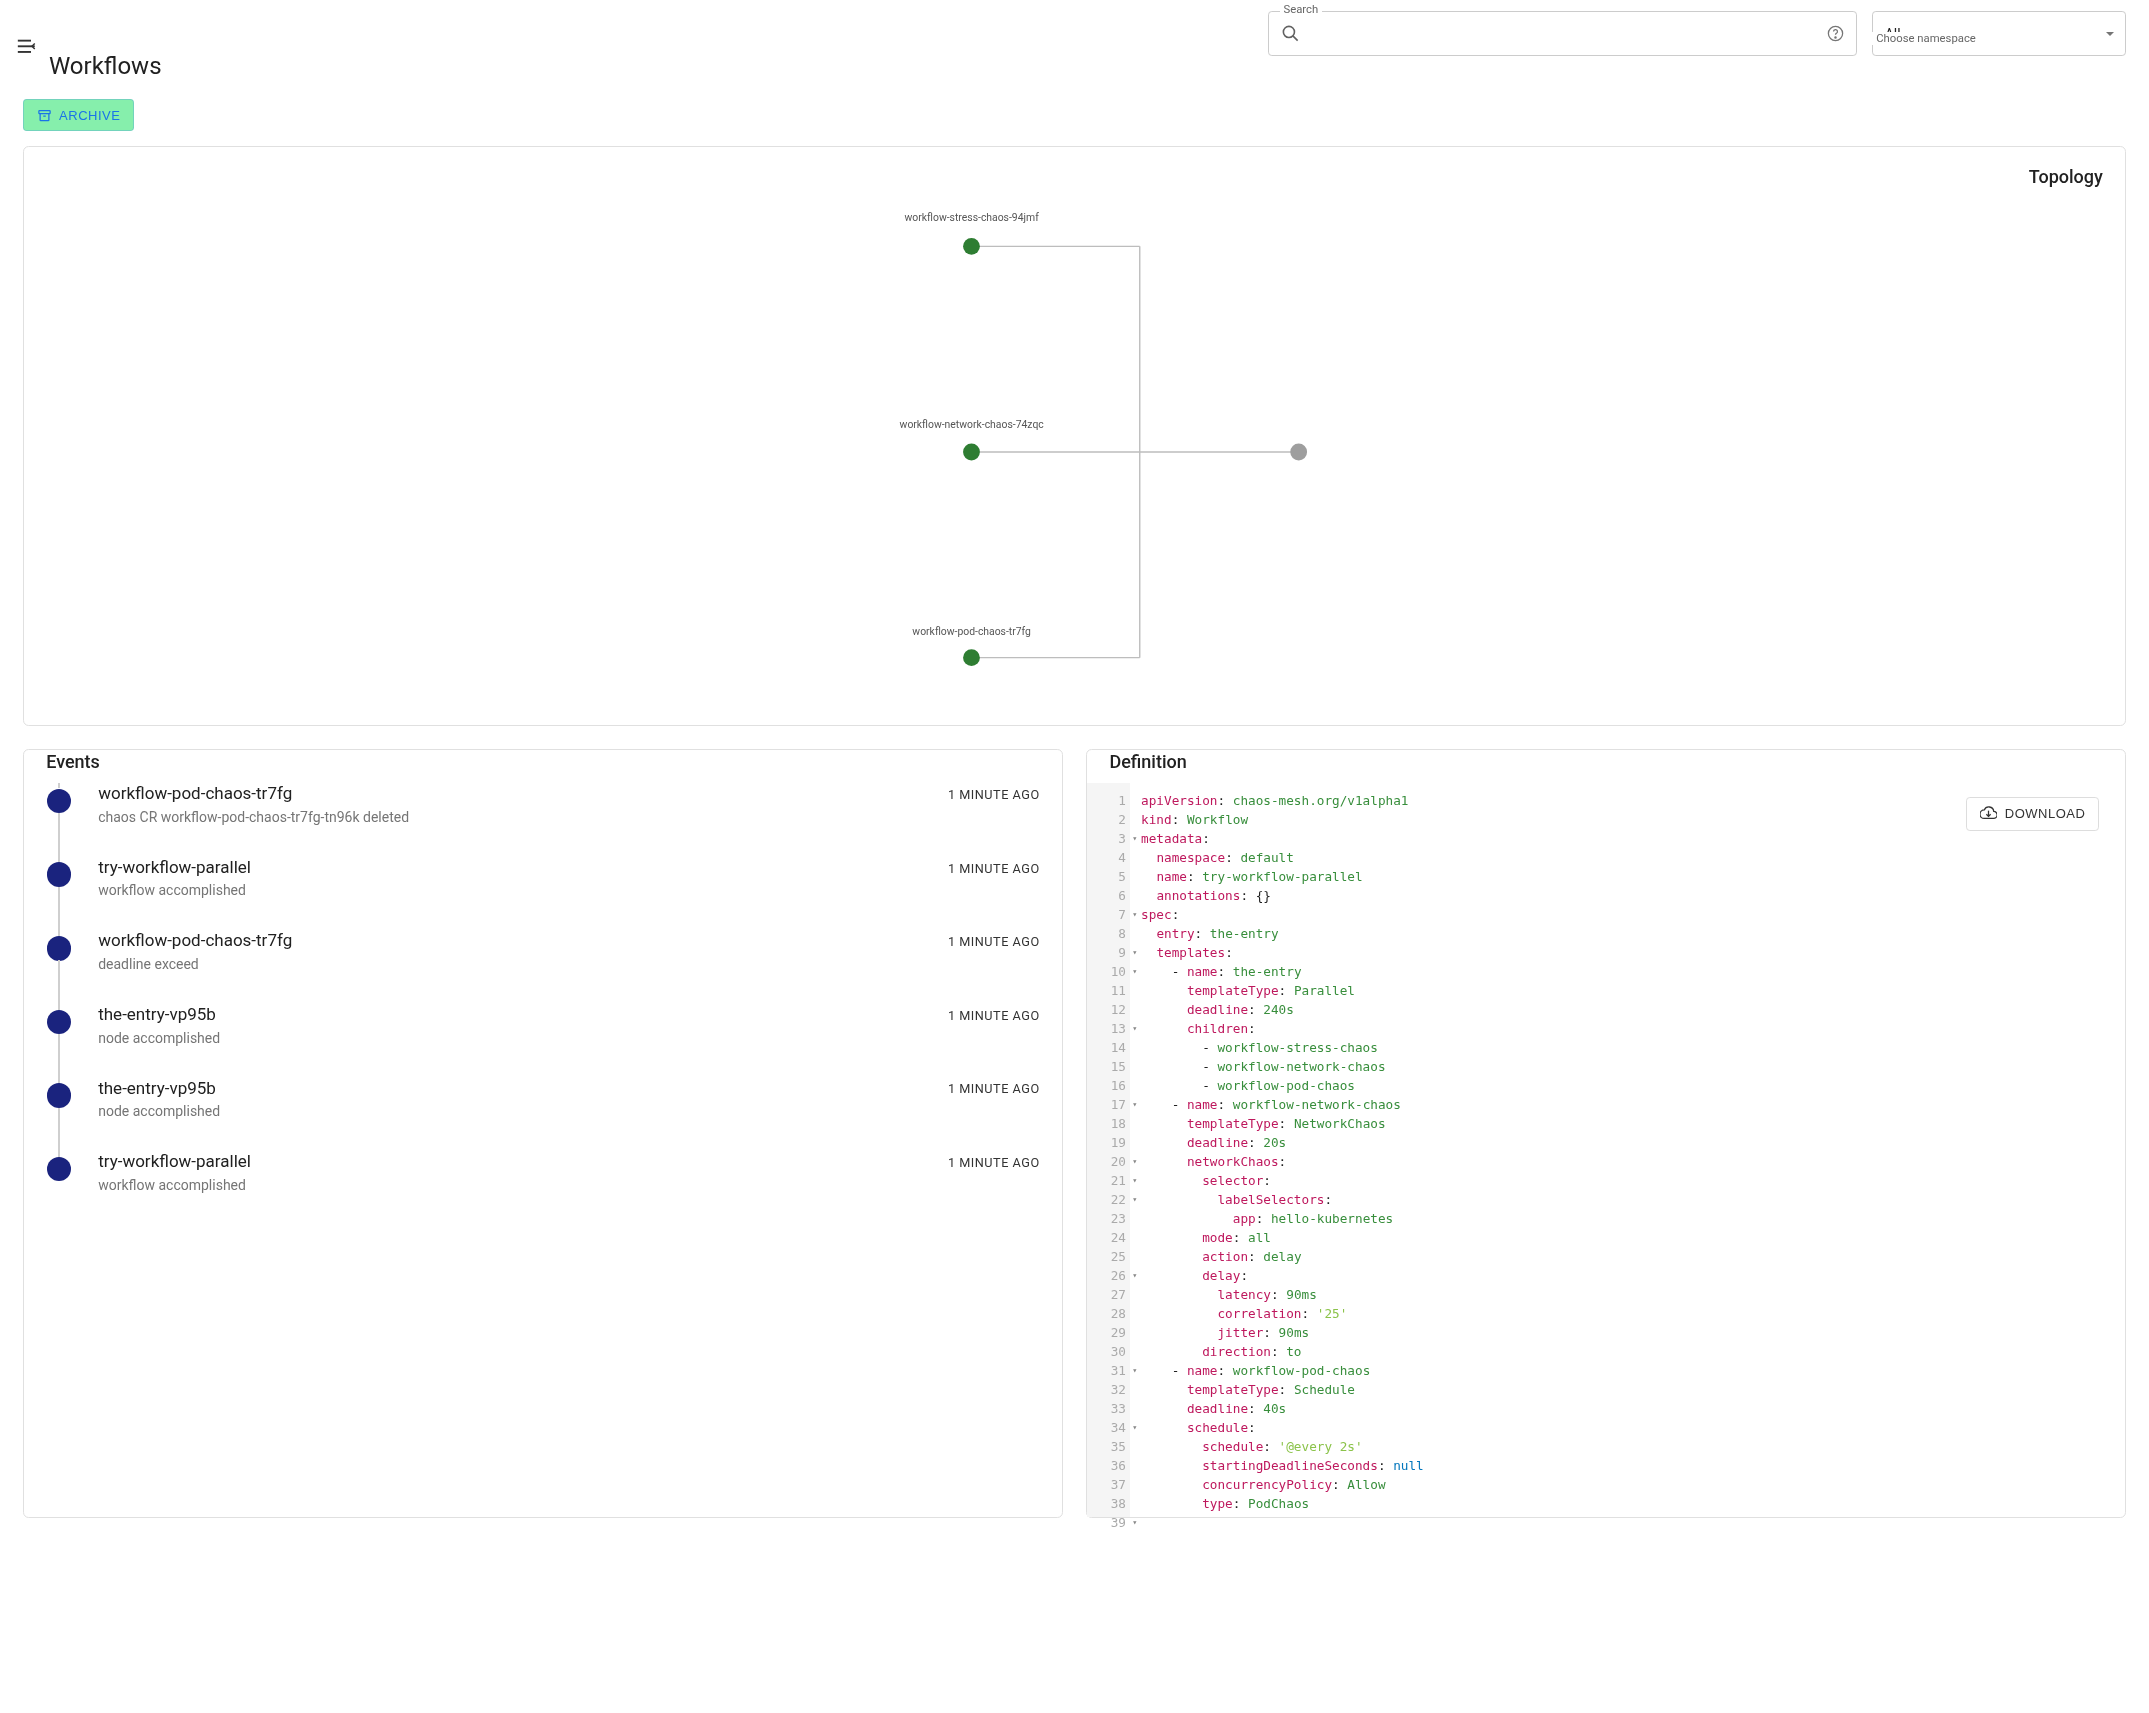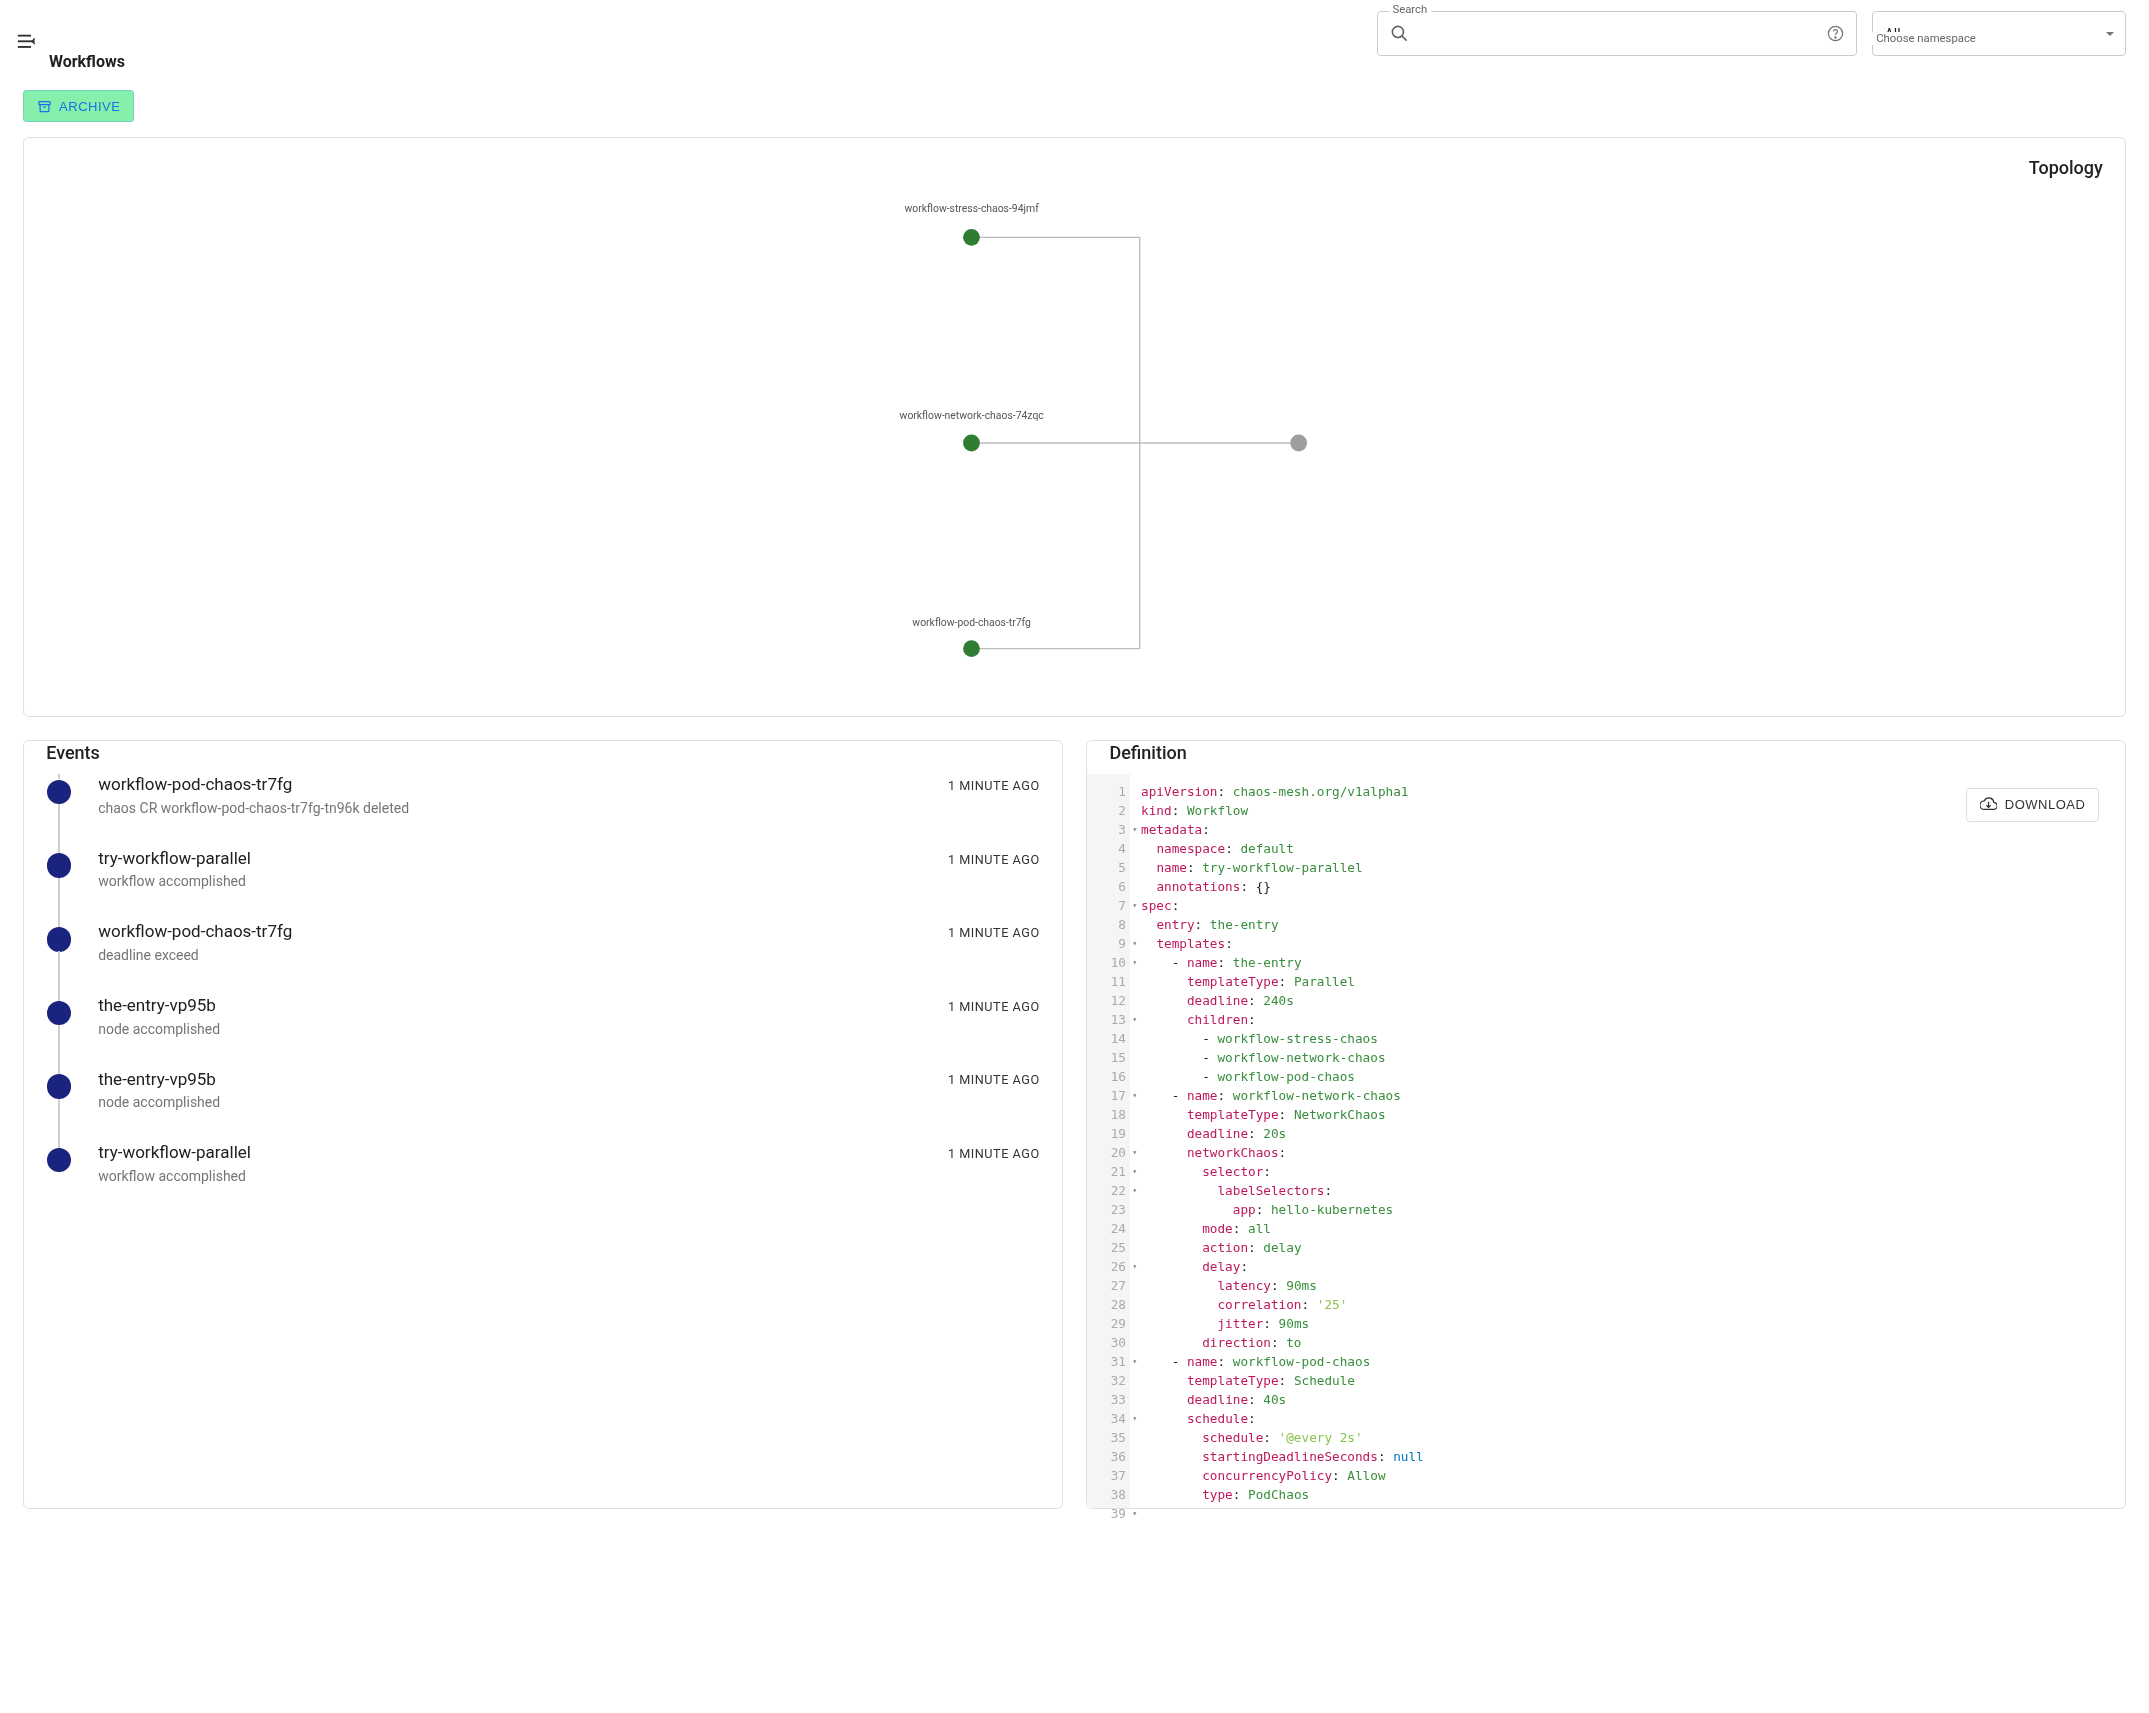--- a/index.html
+++ b/index.html
@@ -1,23 +1,23 @@
 <!DOCTYPE html>
 <html style="font-size:15px"><head>
 <meta charset="utf-8">
 <style>
 * { box-sizing: border-box; margin: 0; padding: 0; }
 body { font-family: Roboto, "Helvetica Neue", Arial, sans-serif; font-size: 13px; color: #212121; background: #fff; }
 
 .header { display: flex; align-items: flex-start; padding: 11.3px 22.6px 11.3px 15px; gap: 15px; }
 .header-left { display: flex; align-items: center; gap: 11.3px; flex: 1; }
 .menu-icon { width: 22.6px; height: 22.6px; display: flex; align-items: center; justify-content: center; cursor: pointer; }
-.page-title { font-size: 16px; font-weight: 700; margin-top: 41px; }
-
-.search-wrapper { position: relative; width: 480px; }
+.page-title { font-size: 24px; font-weight: 400; margin-top: 41px; }
+
+.search-wrapper { position: relative; width: 589px; }
 .search-label { position: absolute; top: -8.5px; left: 11.3px; background: #fff; padding: 0 3.8px; font-size: 11.3px; color: #666; }
 .search-box { display: flex; align-items: center; border: 0.9px solid #ccc; border-radius: 3.8px; height: 45px; padding: 0 11.3px; gap: 7.5px; }
 .search-box input { flex: 1; border: none; outline: none; font-size: 14px; height: 100%; background: transparent; }
 
 .ns-wrapper { position: relative; width: 254px; }
 .ns-label { position: absolute; top: -8.5px; left: 0; background: #fff; padding: 0 3.8px; font-size: 11.3px; color: #666; margin-top: 29px; }
 .ns-box { display: flex; align-items: center; justify-content: space-between; border: 0.9px solid #ccc; border-radius: 3.8px; height: 45px; padding: 0 11.3px; cursor: pointer; }
 .ns-value { font-size: 14px; }
 
 .toolbar { padding: 7.5px 22.6px 15px 22.6px; }

